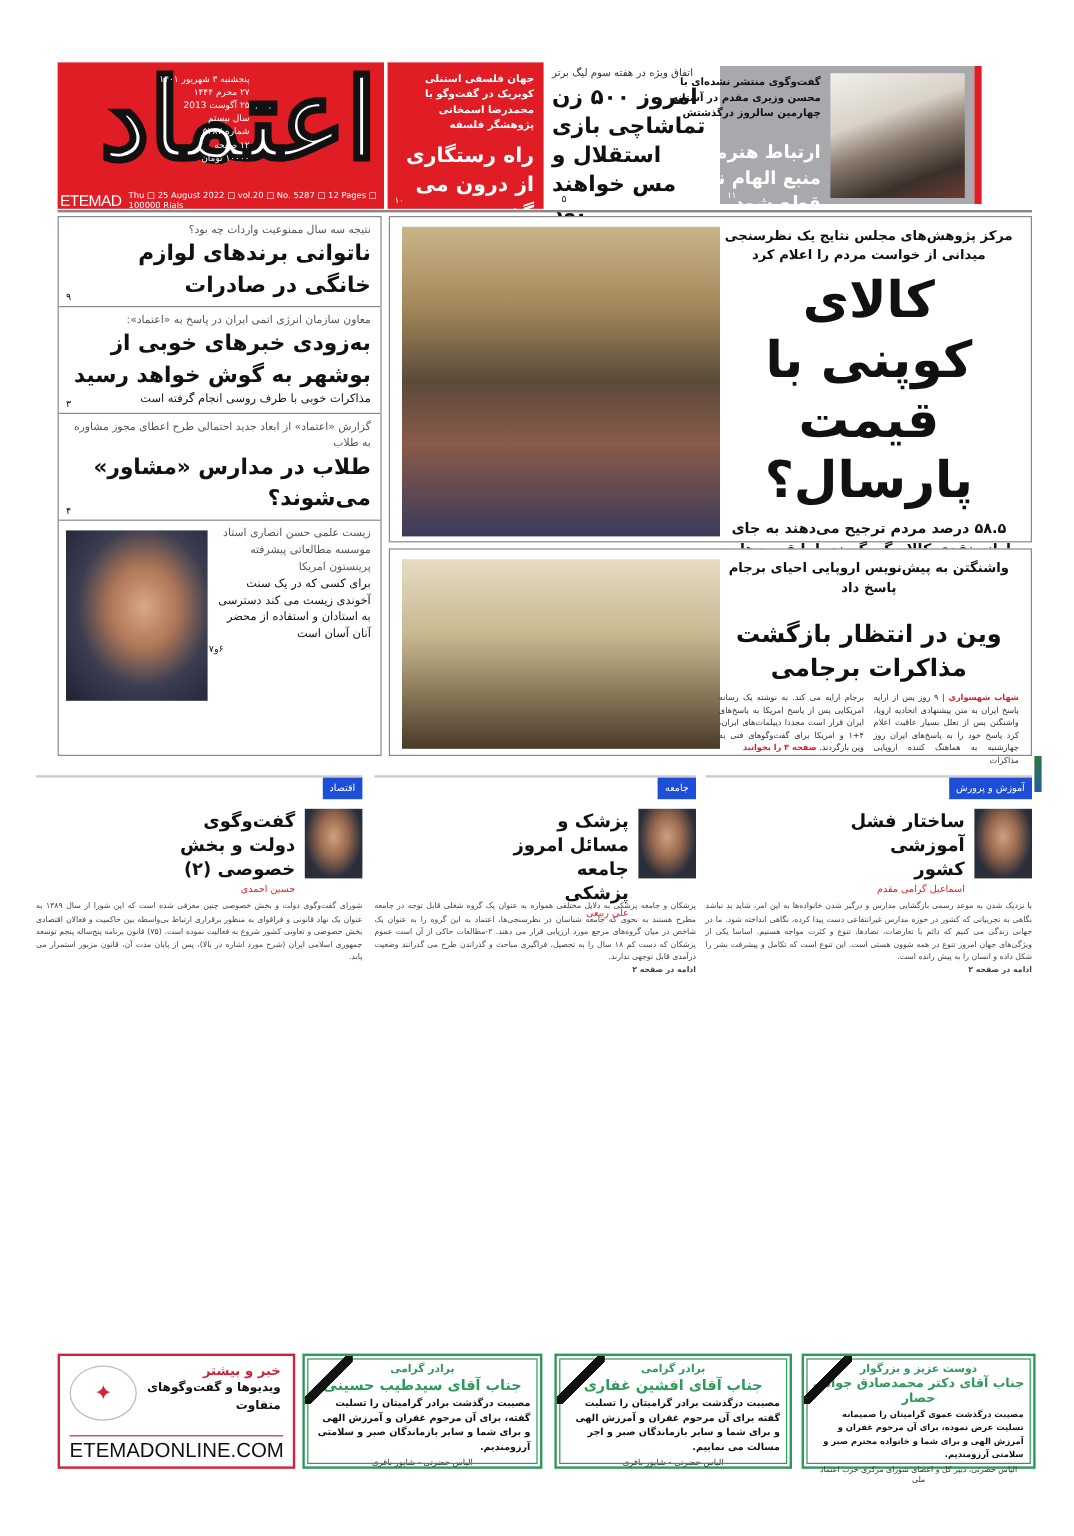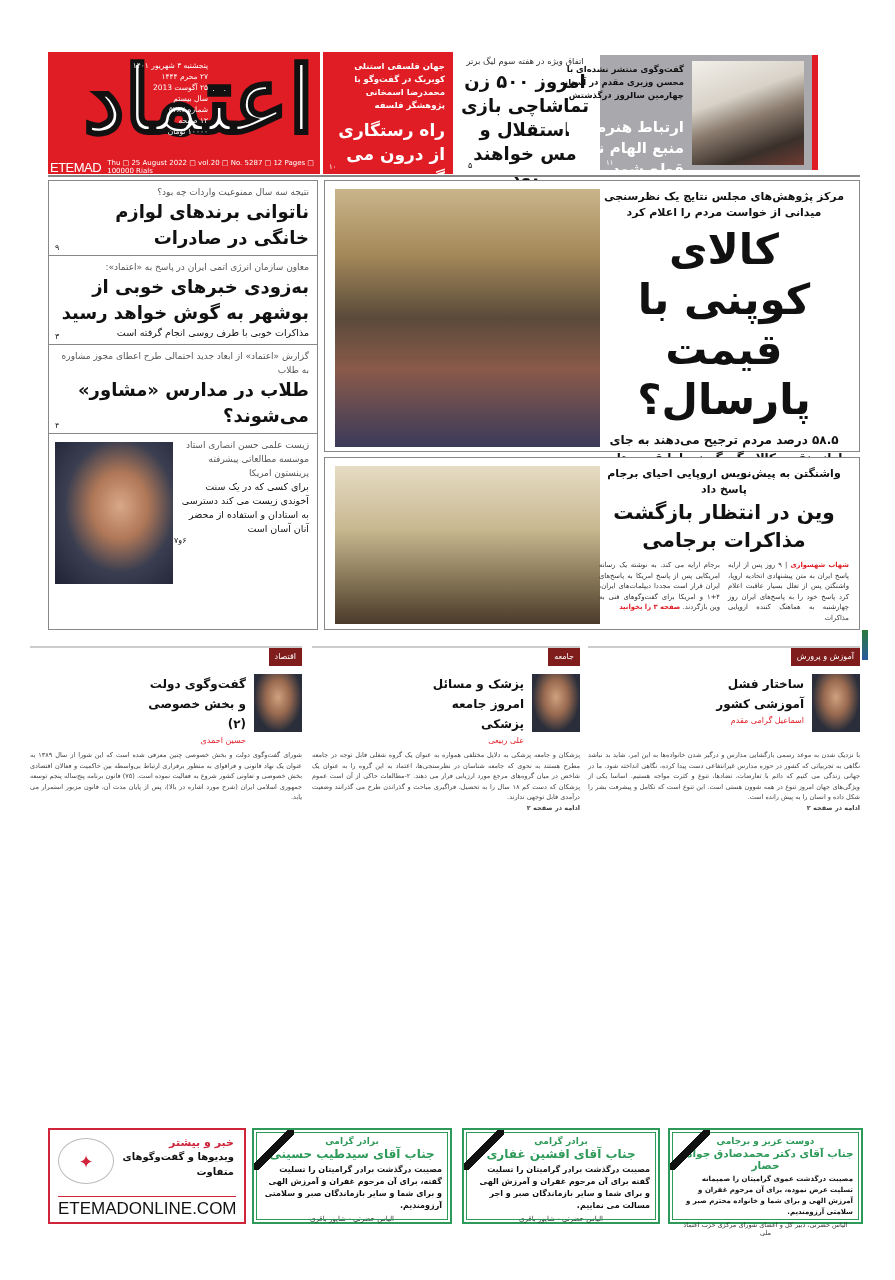--- a/index.html
+++ b/index.html
@@ -8,21 +8,21 @@
 
 .mast{left:48px;top:52px;width:272px;height:122px;background:#e01c24}
 .logo{right:6px;top:2px;font-family:"DejaVu Serif",serif;font-weight:bold;font-size:92px;color:#fff;line-height:1;-webkit-text-stroke:3px #111;letter-spacing:-2px}
 .mast-info{left:80px;top:8px;color:#fff;font-size:7.5px;line-height:11px;text-align:right;width:80px}
 .mast-bar{left:0;bottom:0;width:100%;height:14px;direction:ltr;color:#fff;font-size:7px;display:flex;align-items:center;gap:6px;padding-left:2px}
 .mast-bar b{font-size:13px;font-family:"Liberation Sans",sans-serif;font-weight:normal;letter-spacing:-0.5px}
 .teaser-red{left:323px;top:52px;width:130px;height:122px;background:#e01c24;color:#fff;padding:8px 8px;text-align:right}
 .teaser-red .sub{font-size:8.5px;line-height:13px;font-weight:bold}
 .teaser-red .head{font-size:17px;line-height:24px;font-weight:bold;margin-top:6px}
 .teaser-red .pg{position:absolute;left:6px;bottom:3px;font-size:7px}
-.teaser-mid{left:460px;top:56px;width:130px;height:118px;text-align:center}
+.teaser-mid{left:460px;top:56px;width:130px;height:118px;text-align:left}
 .teaser-mid .sub{font-size:8.5px;color:#333}
 .teaser-mid .head{font-size:18px;font-weight:bold;line-height:24px;margin-top:4px}
 .teaser-mid .pg{position:absolute;left:8px;bottom:4px;font-size:8px}
 .teaser-gray{left:600px;top:55px;width:212px;height:115px;background:#a9a9ad}
 .teaser-gray .redbar{position:absolute;right:-6px;top:0;width:6px;height:115px;background:#e01c24}
 .teaser-gray .photo{position:absolute;right:8px;top:6px;width:112px;height:104px;background:linear-gradient(160deg,#f2f0ea 0%,#d8d2c8 35%,#8a7b6e 55%,#3a302a 80%,#6e3b32 100%)}
 .teaser-gray .txt{position:absolute;right:128px;top:8px;width:126px;text-align:right}
 .teaser-gray .sub{font-size:8.5px;line-height:13px;font-weight:bold;color:#111}
 .teaser-gray .head{font-size:15px;line-height:21px;font-weight:bold;color:#fff;margin-top:15px}
 .teaser-gray .pg{position:absolute;left:6px;bottom:3px;font-size:7px;color:#fff}
@@ -44,30 +44,30 @@
 .main-txt .kicker{font-size:11px;font-weight:bold;line-height:16px}
 .main-txt .head{font-size:42px;font-weight:bold;line-height:50px;margin-top:4px}
 .main-txt .deck{font-size:12px;font-weight:bold;line-height:18px;margin-top:6px}
 .cols2{display:flex;gap:8px;margin-top:6px;direction:rtl}
 .cols2 p{font-size:6.8px;line-height:10.5px;color:#333;text-align:justify;flex:1}
 .red{color:#e01c24;font-weight:bold}
 .secbox{left:324px;top:457px;width:536px;height:173px}
 .sec-photo{position:absolute;left:10px;top:8px;width:265px;height:158px;background:linear-gradient(180deg,#e6dcc4 0%,#c8b890 40%,#8a7a5a 70%,#4a3a2a 100%)}
 .sec-txt{position:absolute;right:10px;top:8px;width:250px;text-align:center}
 .sec-txt .kicker{font-size:11px;font-weight:bold;line-height:16px}
-.sec-txt .head{font-size:20px;font-weight:bold;line-height:28px;margin-top:0}
+.sec-txt .head{font-size:20px;font-weight:bold;line-height:28px;margin-top:16px}
 
 .sidebar-strip{left:862px;top:630px;width:6px;height:30px;background:linear-gradient(180deg,#2a7a3a 0%,#2a5aa0 100%)}
-.sec-tag{height:18px;background:#7f1d1d;color:#fff;font-size:8px;padding:0 6px;line-height:18px}
+.sec-tag{height:18px;background:#1d4ed8;color:#fff;font-size:8px;padding:0 6px;line-height:18px}
 .col-line{height:2px;background:#ccc}
 .op{top:646px;height:390px}
 .op .tagrow{display:flex;justify-content:flex-start;align-items:center;height:18px}
 .op .headrow{position:relative;height:76px;margin-top:8px}
 .op .mug{position:absolute;width:48px;height:58px;top:0;background:radial-gradient(ellipse at 50% 40%,#d0a080 0%,#9a6a50 35%,#2a2e3a 70%)}
-.op .htxt{font-size:12px;font-weight:bold;line-height:20px;text-align:right}
+.op .htxt{font-size:15px;font-weight:bold;line-height:20px;text-align:right}
 .op .byline{font-size:8px;color:#e01c24;text-align:right;margin-top:2px}
 .op p{font-size:6.5px;line-height:10.6px;color:#444;text-align:justify}
 .cont{color:#e01c24;font-weight:bold}
 
 .ad{top:1128px;height:96px;background:#fff}
 .ad-red{border:2px solid #d0243a}
 .ad-green{border:2px solid #2e9a5a;outline:1px solid #2e9a5a;outline-offset:-5px;text-align:center}
 .ad-green .band{position:absolute;left:0;top:0;width:40px;height:40px;background:linear-gradient(135deg,transparent 0%,transparent 42%,#111 42%,#111 56%,transparent 56%)}
 .ad-green .t1{font-size:9px;font-weight:bold;color:#2e9a5a;margin-top:6px}
 .ad-green .t2{font-size:12px;font-weight:bold;color:#2e9a5a;margin-top:1px}
@@ -241,17 +241,17 @@
 <div class="abs ad ad-green" style="left:462px;width:198px">
   <div class="band"></div>
   <div class="t1">برادر گرامی</div>
   <div class="t2">جناب آقای افشین غفاری</div>
   <div class="t3">مصیبت درگذشت برادر گرامیتان را تسلیت گفته برای آن مرحوم غفران و آمرزش الهی و برای شما و سایر بازماندگان صبر و اجر مسالت می نماییم.</div>
   <div class="t4">الیاس حضرتی - شاپور باقری</div>
 </div>
 
 <div class="abs ad ad-green" style="left:668px;width:195px">
   <div class="band"></div>
-  <div class="t1">دوست عزیز و برجامی</div>
+  <div class="t1">دوست عزیز و بزرگوار</div>
   <div class="t2" style="font-size:10.5px">جناب آقای دکتر محمدصادق جوادی حصار</div>
   <div class="t3" style="font-size:7px;line-height:11px">مصیبت درگذشت عموی گرامیتان را صمیمانه تسلیت عرض نموده، برای آن مرحوم غفران و آمرزش الهی و برای شما و خانواده محترم صبر و سلامتی آرزومندیم.</div>
   <div class="t4" style="font-size:6.5px">الیاس حضرتی، دبیر کل و اعضای شورای مرکزی حزب اعتماد ملی</div>
 </div>
 
 </body></html>

